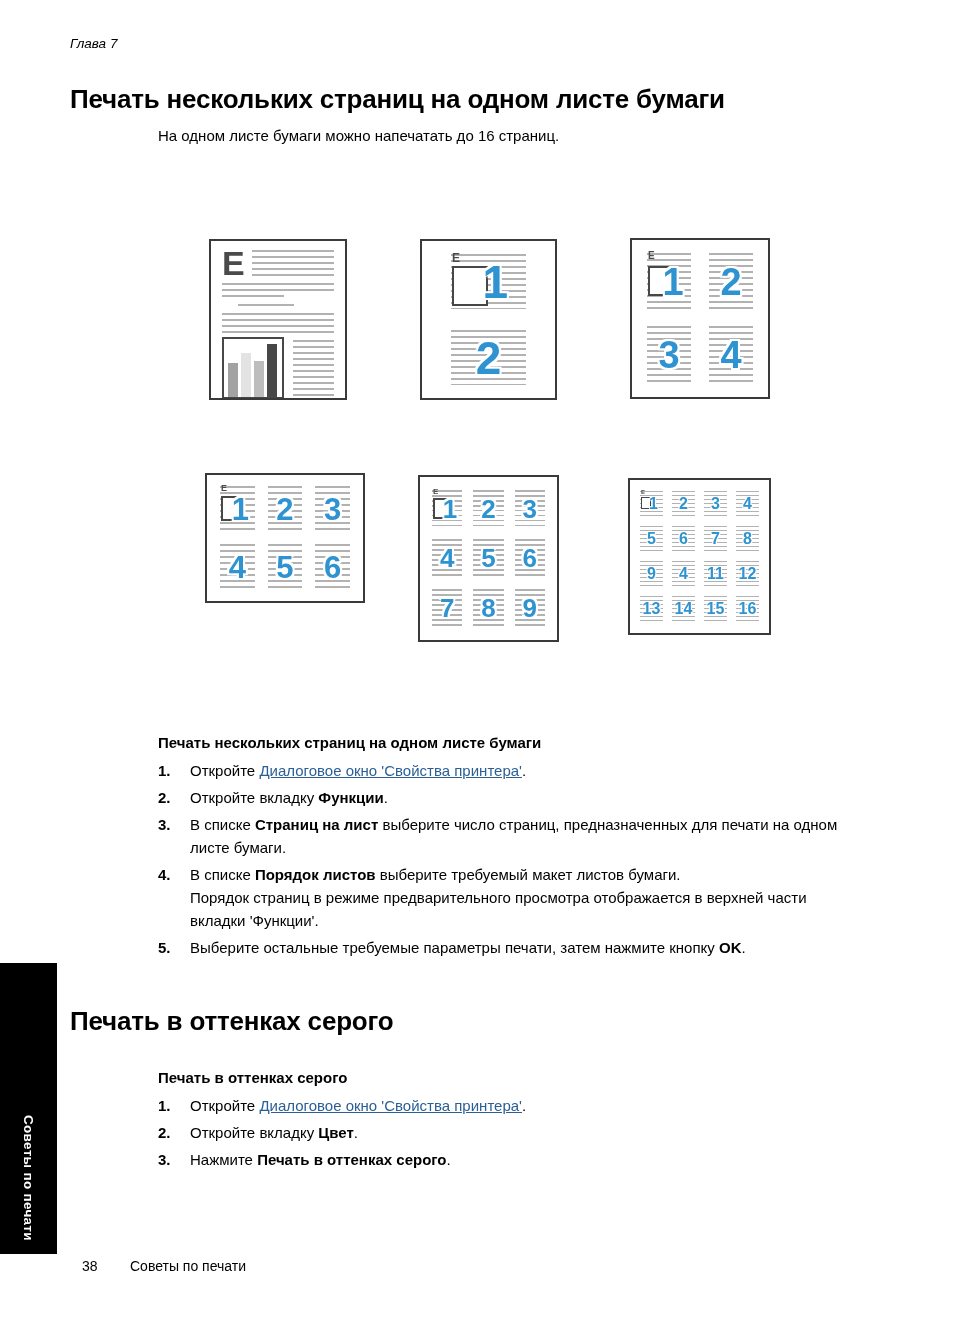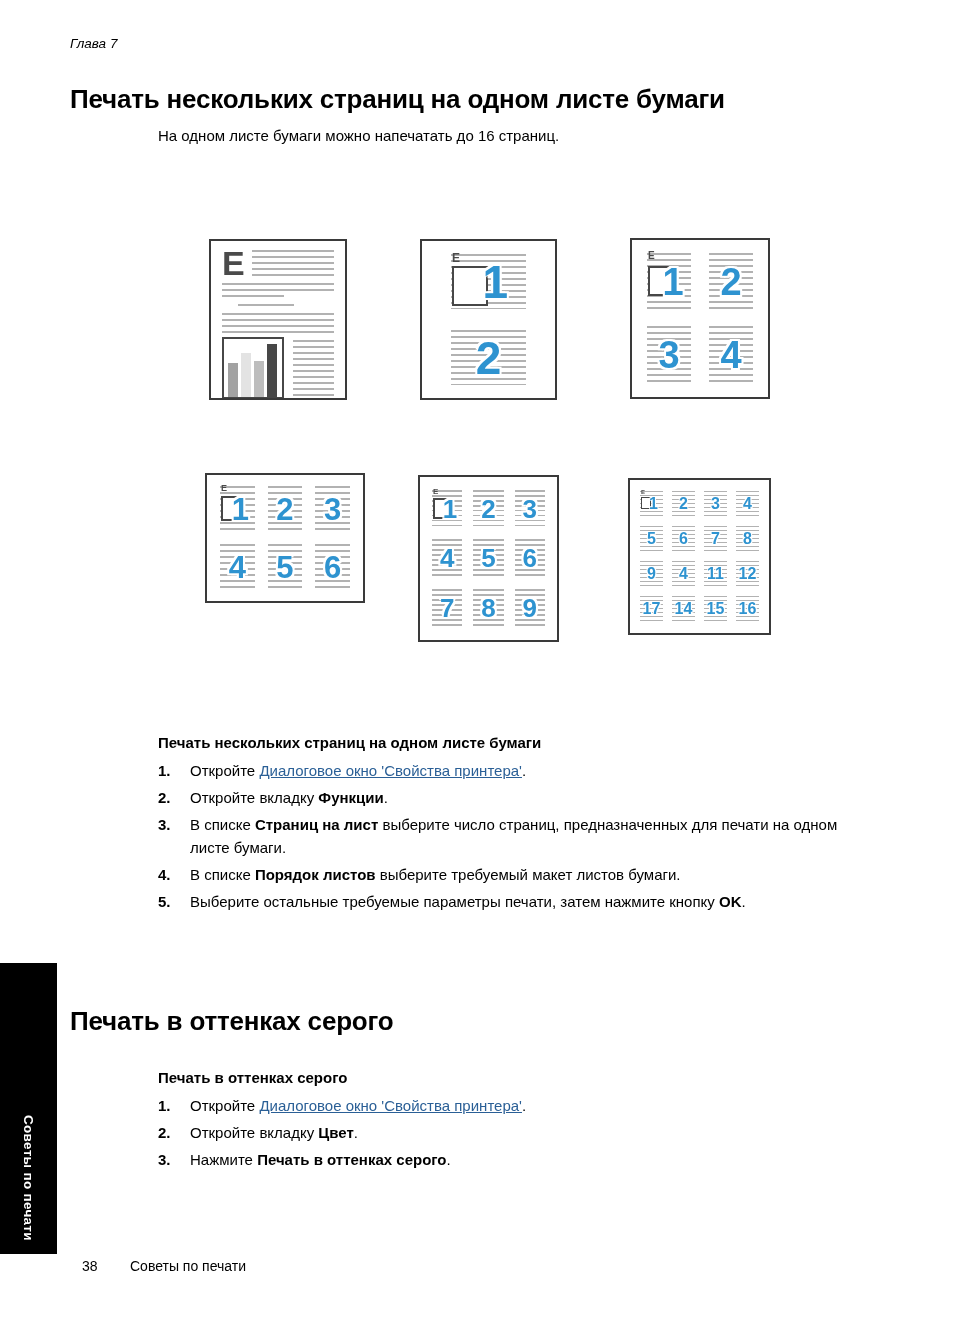--- a/index.html
+++ b/index.html
@@ -273,21 +273,21 @@
           <div class="cell">
             <span class="num">4</span>
           </div>
           <div class="cell">
             <span class="num">11</span>
           </div>
           <div class="cell">
             <span class="num">12</span>
           </div>
           <div class="cell">
-            <span class="num">17</span>
+            <span class="num">13</span>
           </div>
           <div class="cell">
             <span class="num">14</span>
           </div>
           <div class="cell">
             <span class="num">15</span>
           </div>
           <div class="cell">
             <span class="num">16</span>
           </div>
@@ -305,21 +305,21 @@
         <li>
           <span class="step-num">2.</span>
           <span class="step-content"><span>Откройте вкладку </span><b>Функции</b><span>.</span></span>
         </li>
         <li>
           <span class="step-num">3.</span>
           <span class="step-content"><span>В списке </span><b>Страниц на лист</b><span> выберите число страниц, предназначенных для печати на одном листе бумаги.</span></span>
         </li>
         <li>
           <span class="step-num">4.</span>
-          <span class="step-content"><span>В списке </span><b>Порядок листов</b><span> выберите требуемый макет листов бумаги.</span><br></span>
+          <span class="step-content"><span>В списке </span><b>Порядок листов</b><span> выберите требуемый макет листов бумаги.</span><br><span>Порядок страниц в режиме предварительного просмотра отображается в верхней части вкладки 'Функции'.</span></span>
         </li>
         <li>
           <span class="step-num">5.</span>
           <span class="step-content"><span>Выберите остальные требуемые параметры печати, затем нажмите кнопку </span><b>OK</b><span>.</span></span>
         </li>
       </ol>
   </div>
 
   <h1 class="h1 h1-gray">Печать в оттенках серого</h1>
 

